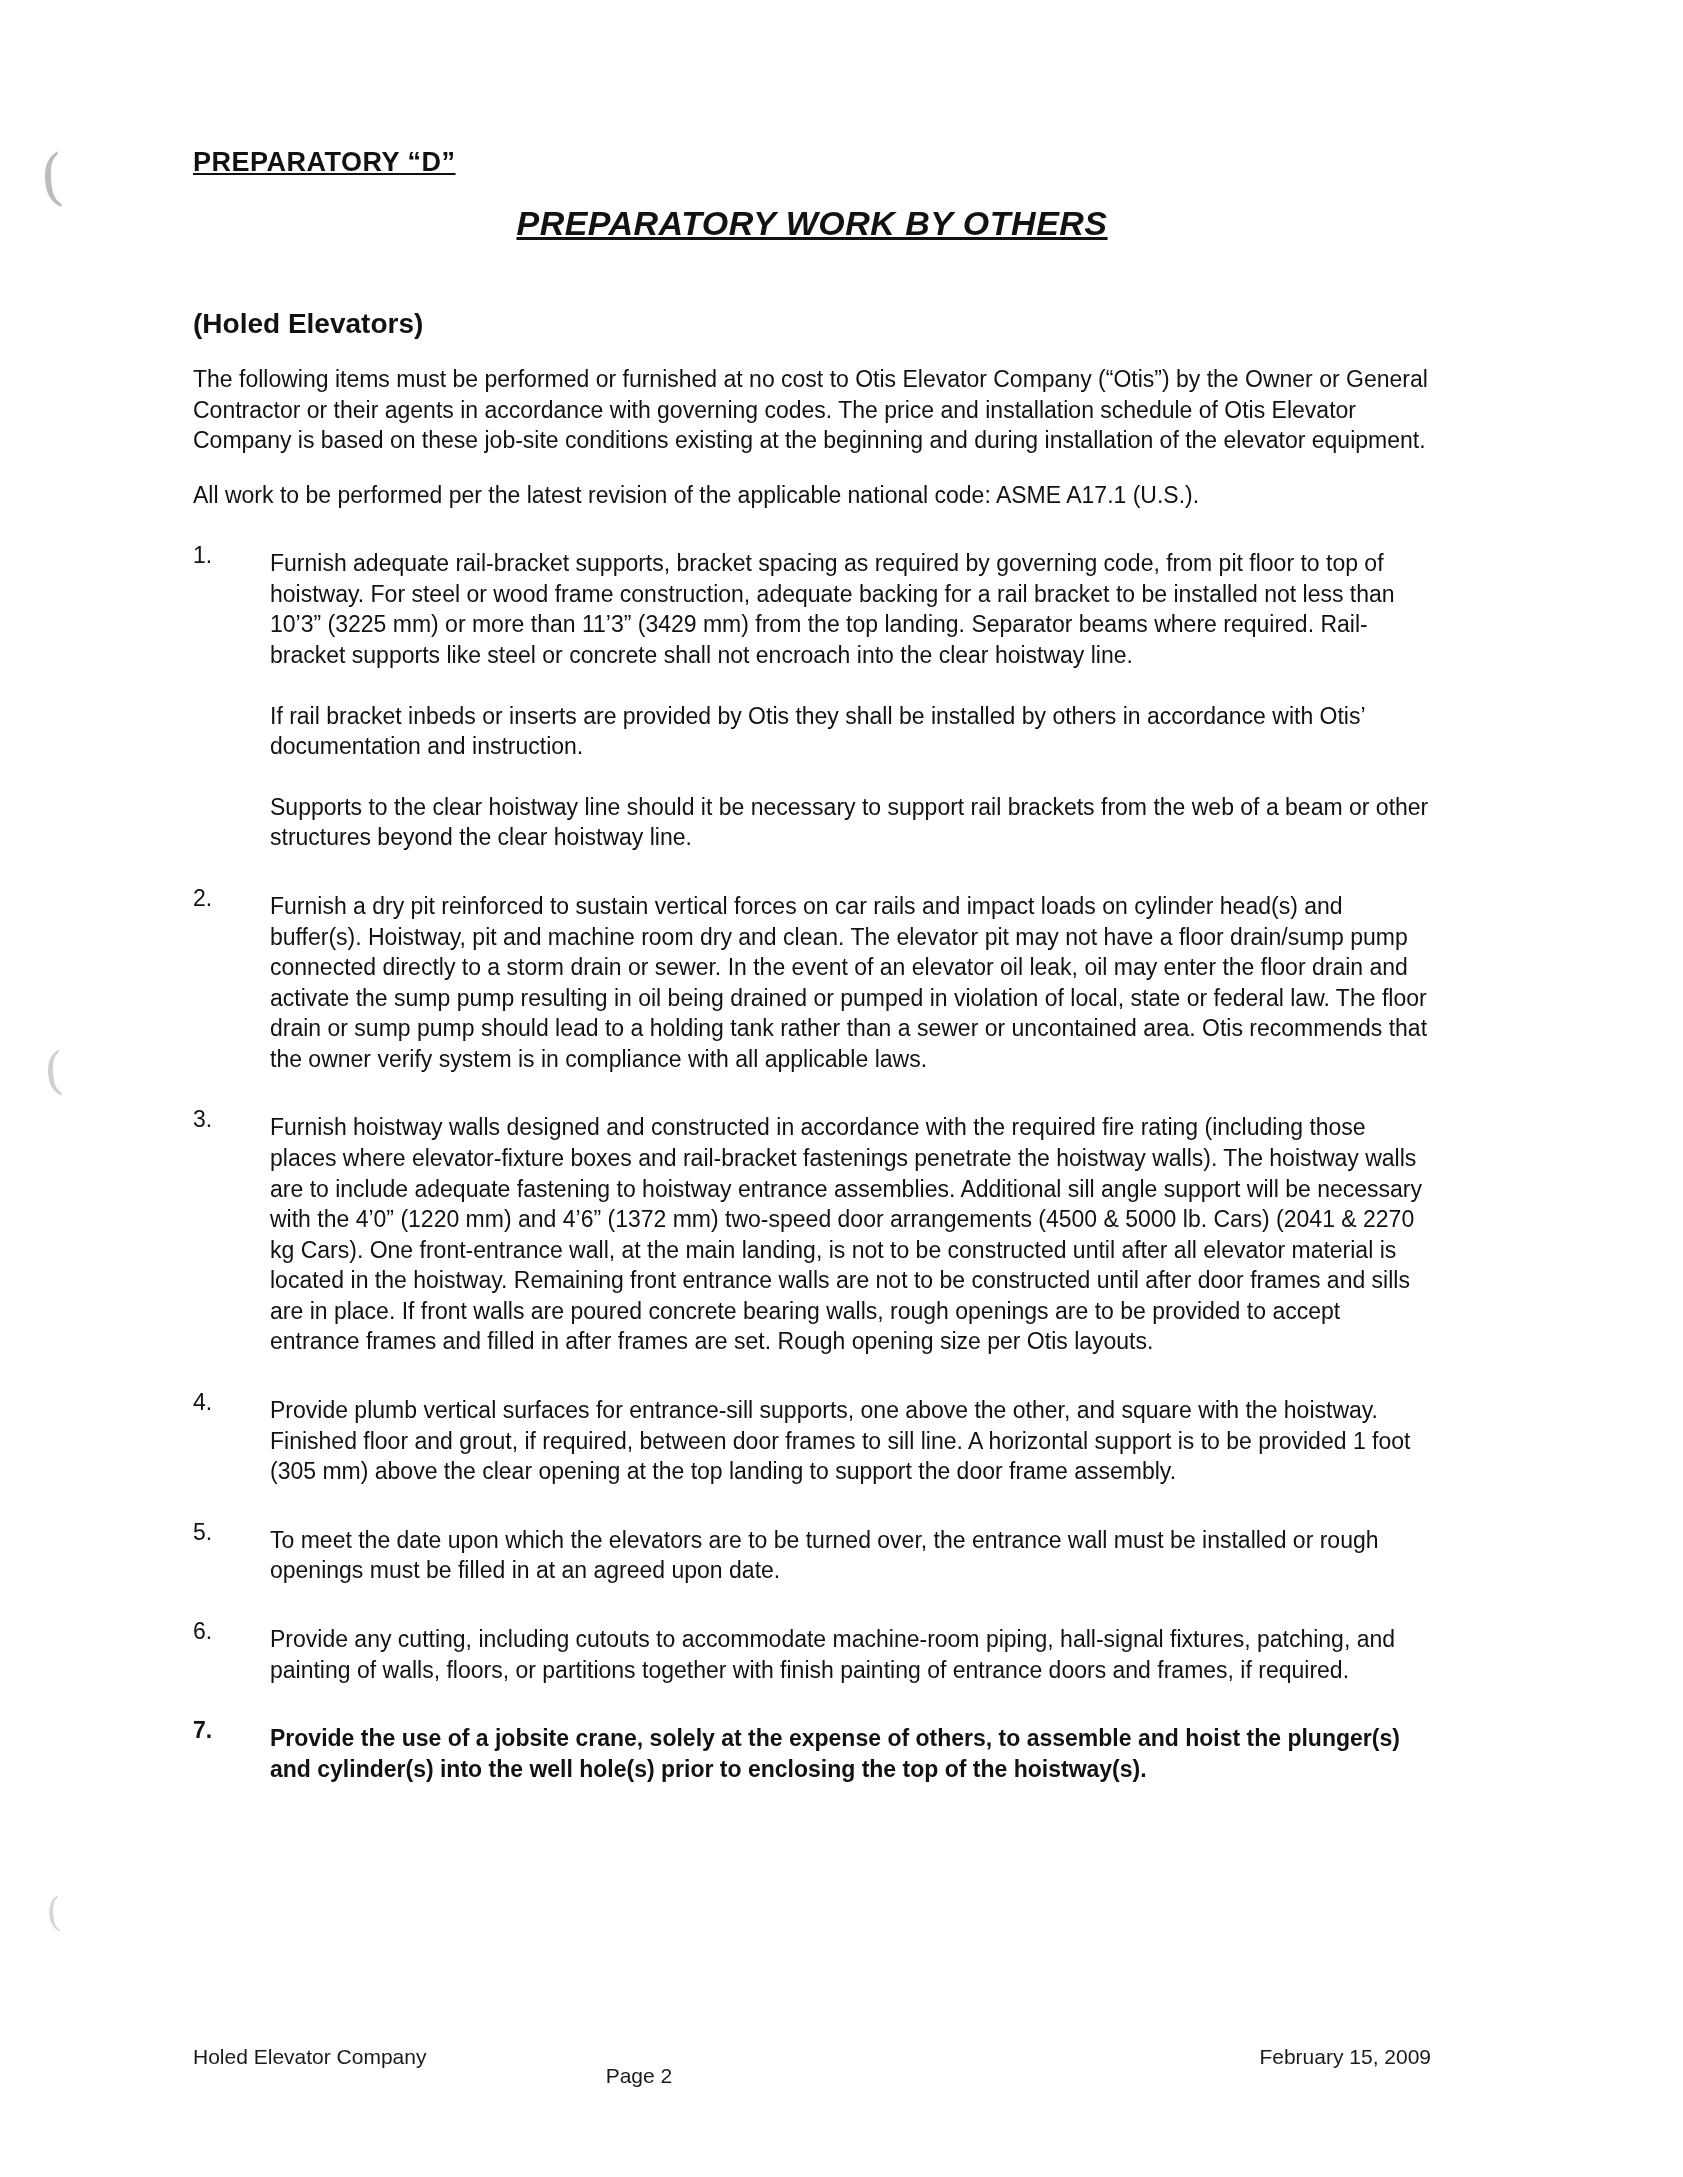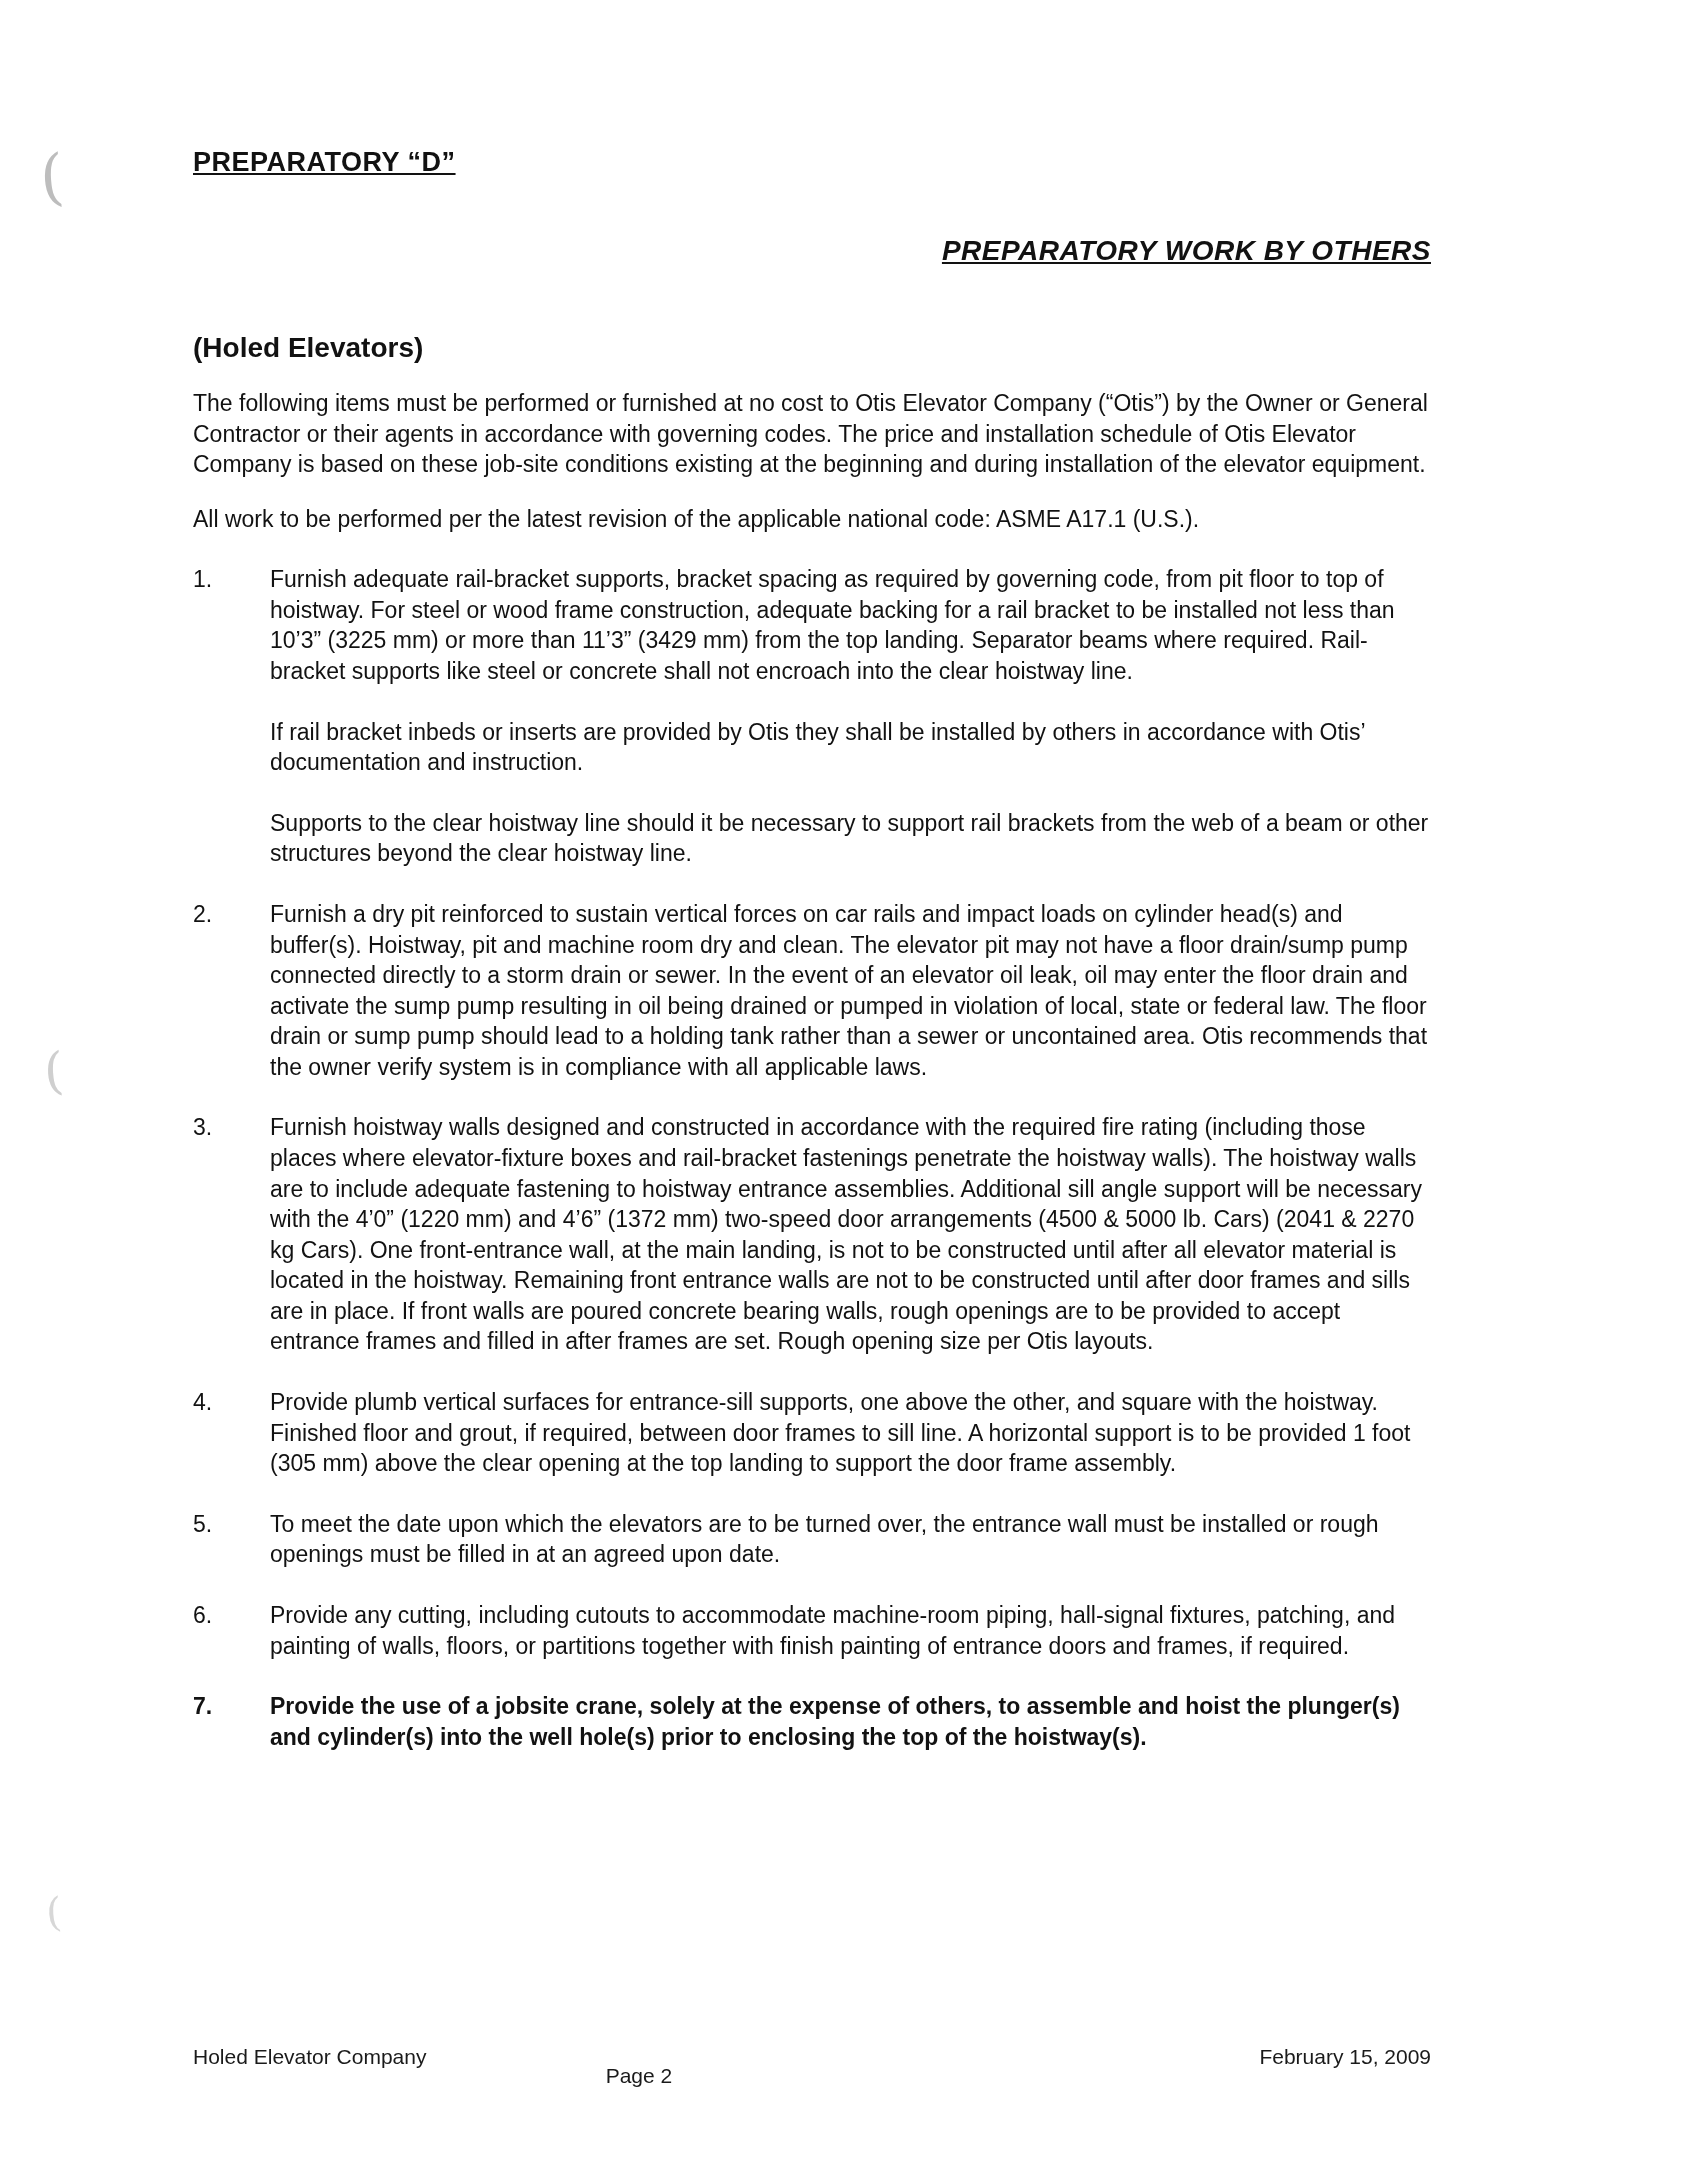--- a/index.html
+++ b/index.html
@@ -23,23 +23,23 @@
     width: 1238px;
   }
   .attachment {
     margin: 0;
     font-size: 27px;
     font-weight: 700;
     text-decoration: underline;
     letter-spacing: 0.5px;
   }
   .title {
-    margin: 57px 0 0 0;
-    text-align: right;
-    font-size: 28px;
+    margin: 26px 0 0 0;
+    text-align: center;
+    font-size: 34px;
     font-weight: 700;
     font-style: italic;
     text-decoration: underline;
     letter-spacing: 0.5px;
   }
   .subheading {
     margin: 65px 0 0 0;
     font-size: 28px;
     font-weight: 700;
   }
@@ -58,21 +58,21 @@
     flex: 0 0 77px;
     width: 77px;
   }
   .item .body {
     flex: 1;
   }
   .item .body .para {
     margin-top: 30px;
   }
   .item .body .para.first {
-    margin-top: 0;
+    margin-top: 8px;
   }
   .item.bold {
     font-weight: 700;
   }
   .footer {
     position: absolute;
     left: 193px;
     top: 2045px;
     width: 1238px;
     display: flex;

